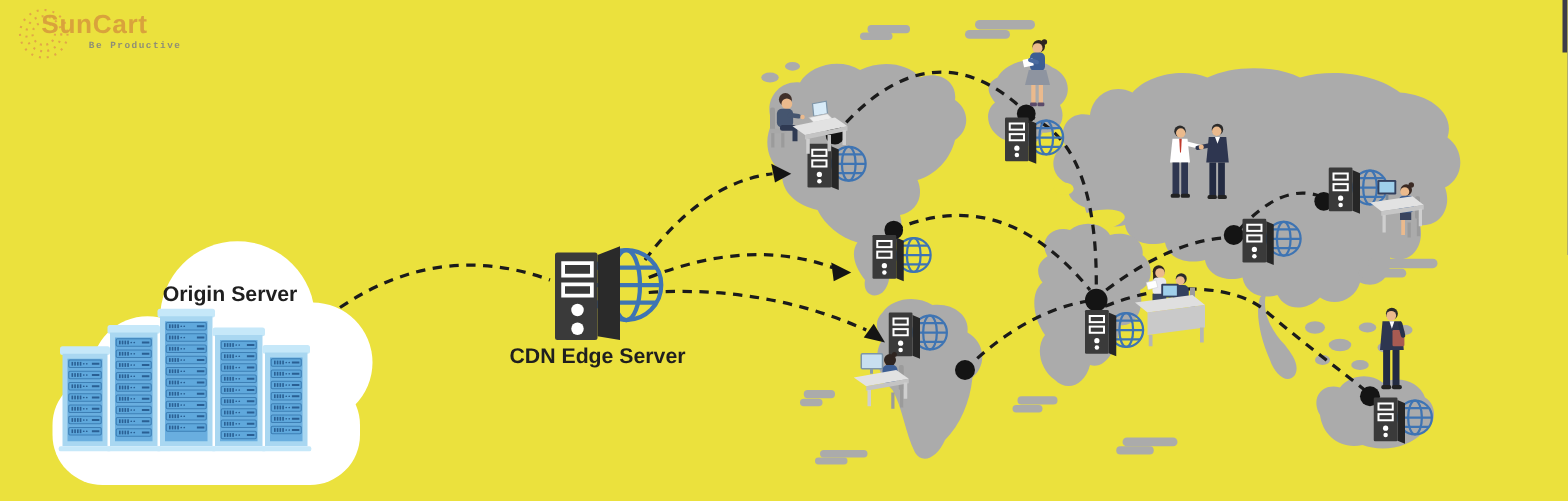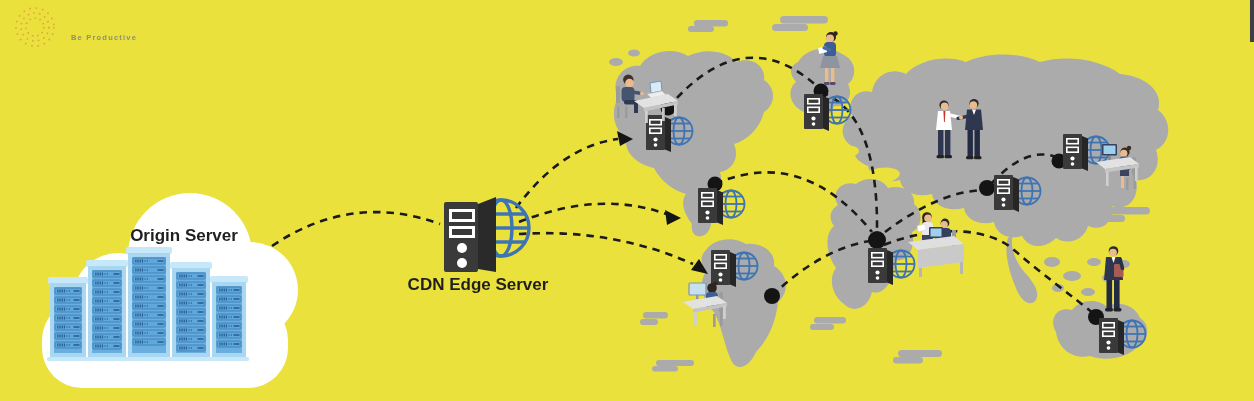--- a/index.html
+++ b/index.html
@@ -3,21 +3,21 @@
 <meta charset="utf-8">
 <style>
   html,body{margin:0;padding:0;background:#888;}
   #stage{position:relative;width:1254px;height:401px;background:#EBE13D;overflow:hidden;
          font-family:"Liberation Sans",sans-serif;}
   #stage svg.scene{position:absolute;left:0;top:0;}
   .logo{position:absolute;left:14px;top:2px;width:140px;height:48px;z-index:5;cursor:pointer;}
   .sun{position:absolute;left:0;top:0;}
   .brand{position:absolute;left:19px;top:6px;font-weight:700;font-size:21px;letter-spacing:.5px;
          color:#D9A23C;}
-  .tagline{position:absolute;left:57px;top:31px;font-family:Liberation Sans, sans-serif;
+  .tagline{position:absolute;left:57px;top:31px;font-family:Liberation Mono, monospace;
            font-size:7.5px;font-weight:700;letter-spacing:1.2px;color:#8E8E76;}
   svg text.diagram-label{font-family:"Liberation Sans",sans-serif;font-weight:700;
                          font-size:17px;fill:#1F1F1F;}
   .dash{fill:none;stroke:#1B1B1B;stroke-width:2.6;stroke-dasharray:7.5 6;}
   .node{fill:#141414;}
   .continent{fill:#ABABAB;}
   .gcloud{fill:#ABABAB;}
 </style>
 </head>
 <body>
@@ -25,20 +25,21 @@
 <div id="stage">
 
   <div class="logo">
     <svg class="sun" width="48" height="48" viewBox="0 0 48 48">
       <g fill="none" stroke="#E2A648" stroke-width="1.7">
         <circle cx="21" cy="25" r="9" stroke-dasharray="1.6 3.6"></circle>
         <circle cx="21" cy="25" r="14" stroke-dasharray="1.6 4.2"></circle>
         <circle cx="21" cy="25" r="19" stroke-dasharray="1.6 4.8"></circle>
       </g>
     </svg>
+    <div class="brand">SunCart</div>
     <div class="tagline">Be Productive</div>
   </div>
 
   <svg class="scene" width="1254" height="401" viewBox="0 0 1254 401">
 
     <defs>
 
       <g id="edge-server">
         <g fill="none" stroke="#3E74B3" stroke-width="1.8">
           <circle cx="33" cy="16" r="13.5"></circle>

